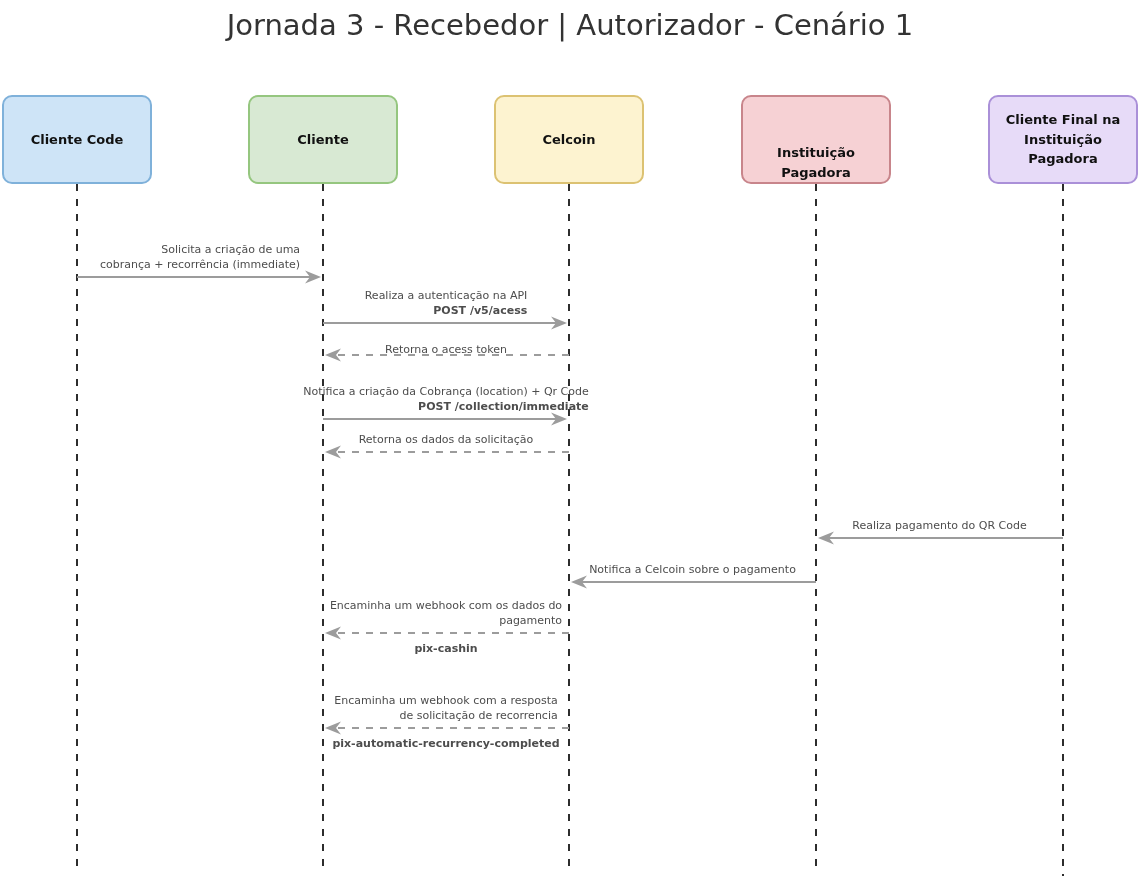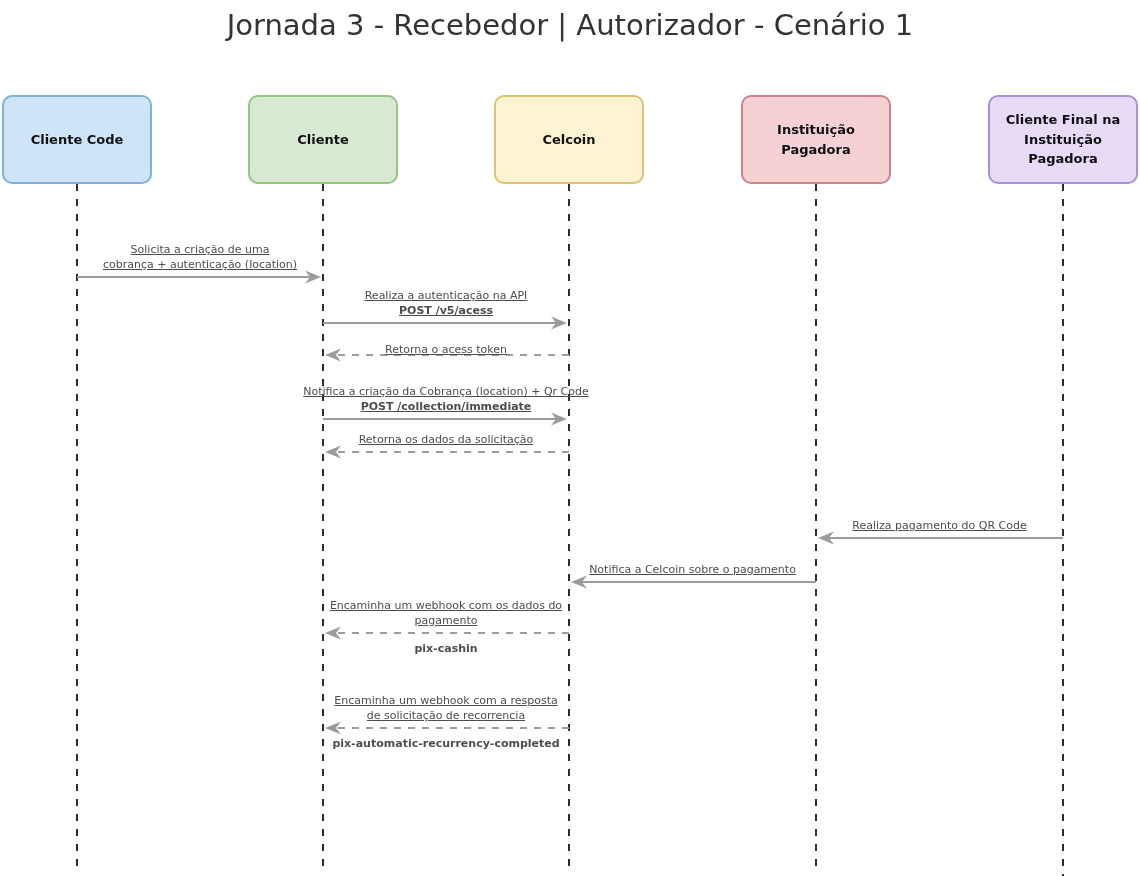--- a/index.html
+++ b/index.html
@@ -45,26 +45,25 @@
     padding: 0 12px;
     font-size: 13px;
     font-weight: bold;
     color: #111111;
     line-height: 1.5;
   }
 
   .msg-label {
     position: absolute;
     transform: translate(-50%, -100%);
-    text-align: center;
+    text-align: right;
     font-size: 11px;
     line-height: 15px;
     color: #4d4d4d;
     white-space: nowrap;
-    text-decoration: underline;
   }
   .msg-label .bold-line { font-weight: bold; }
 
   .msg-below {
     position: absolute;
     transform: translate(-50%, 0);
     text-align: center;
     font-size: 11px;
     line-height: 15px;
     color: #4d4d4d;
@@ -104,29 +103,29 @@
     </svg>
 <div class="actor-box" style="left: 2px; top: 95px; background: rgb(206, 228, 247); border-color: rgb(127, 177, 218);">
       <span>Cliente Code</span>
     </div>
     <div class="actor-box" style="left: 248px; top: 95px; background: rgb(216, 233, 211); border-color: rgb(149, 198, 127);">
       <span>Cliente</span>
     </div>
     <div class="actor-box" style="left: 494px; top: 95px; background: rgb(253, 243, 208); border-color: rgb(220, 194, 114);">
       <span>Celcoin</span>
     </div>
-    <div class="actor-box" style="left: 741px; top: 95px; background: rgb(246, 209, 212); border-color: rgb(200, 133, 139);">
+    <div class="actor-box" style="left: 741px; top: 95px; background: rgb(246, 209, 212); border-color: rgb(200, 133, 139); align-items: flex-end;">
       <span>Instituição Pagadora</span>
     </div>
     <div class="actor-box" style="left: 988px; top: 95px; background: rgb(231, 219, 248); border-color: rgb(170, 144, 216);">
       <span>Cliente Final na Instituição Pagadora</span>
     </div>
     <div class="msg-label" style="left: 200px; top: 272px;">
       <div>Solicita a criação de uma</div>
-      <div>cobrança + autenticação (location)</div>
+      <div>cobrança + recorrência (immediate)</div>
     </div>
     <div class="msg-label" style="left: 446px; top: 318px;">
       <div>Realiza a autenticação na API</div>
       <div class="bold-line">POST /v5/acess</div>
     </div>
     <div class="msg-label" style="left: 446px; top: 350px; margin-top: 7px;">
       <div>Retorna o acess token</div>
     </div>
     <div class="msg-label" style="left: 446px; top: 414px;">
       <div>Notifica a criação da Cobrança (location) + Qr Code</div>

